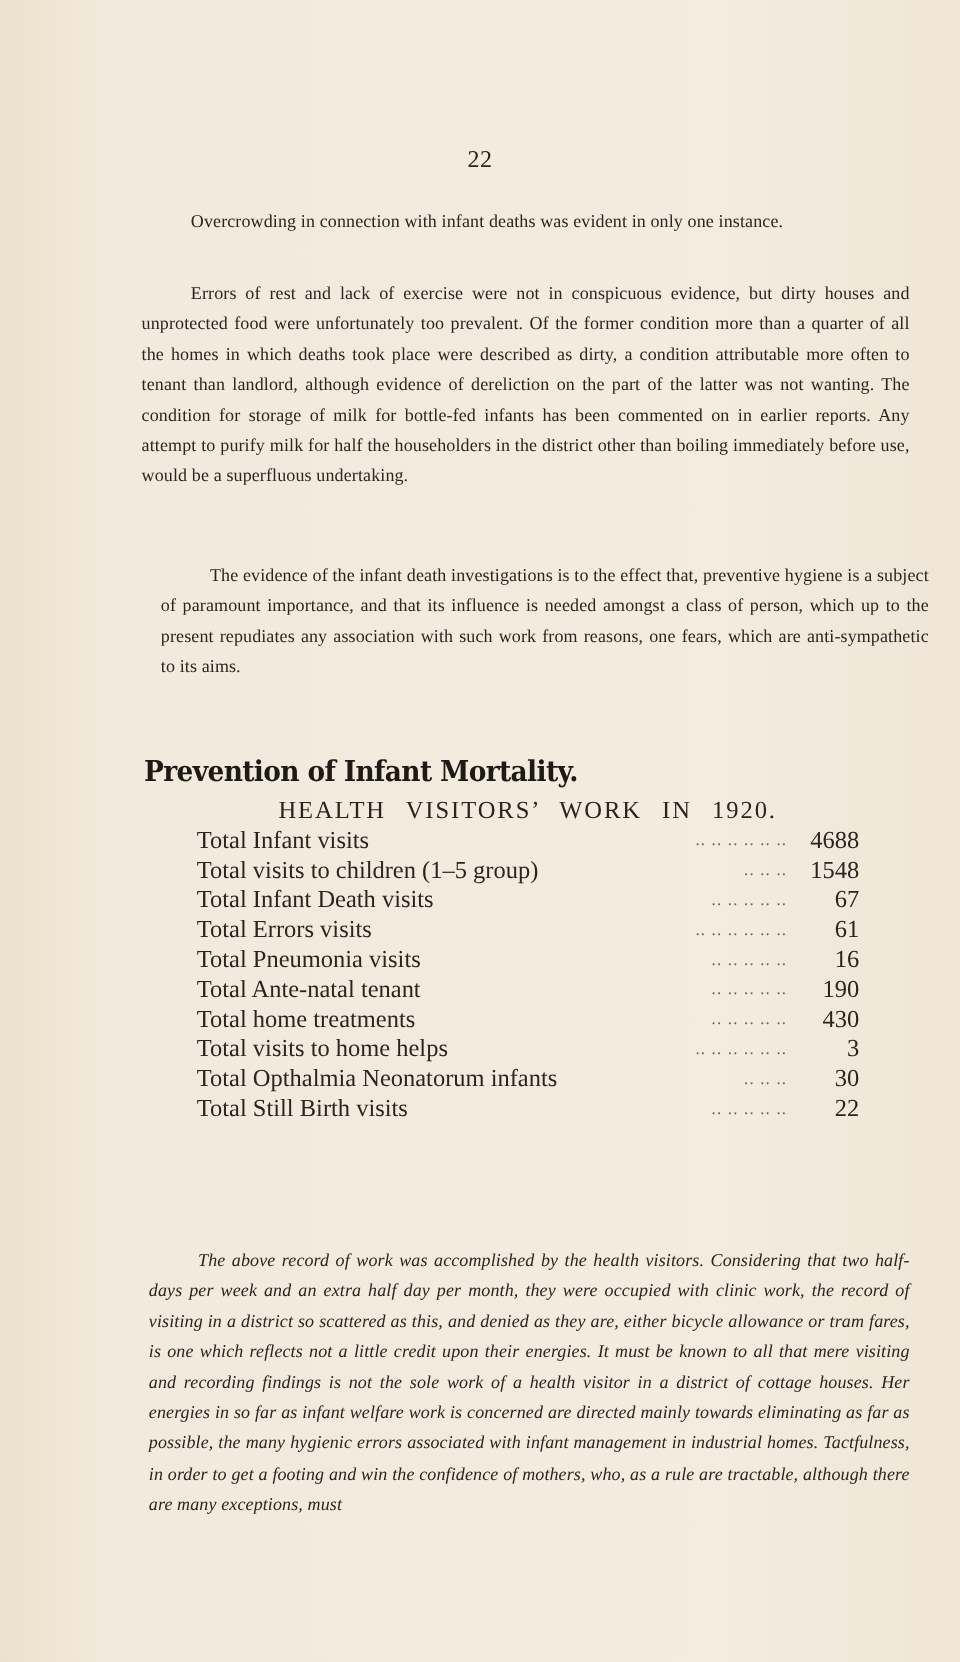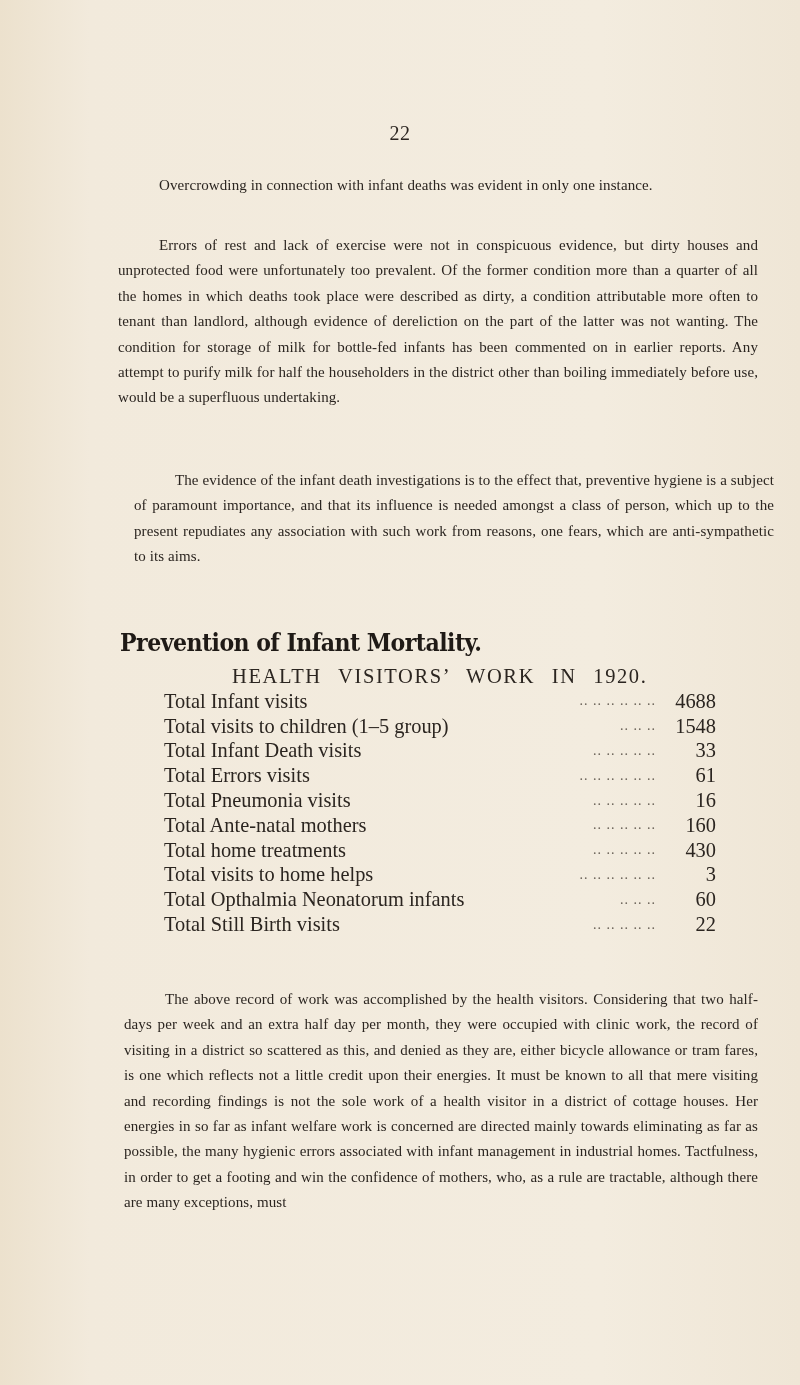--- a/index.html
+++ b/index.html
@@ -76,21 +76,21 @@
       font-size: 14px;
       letter-spacing: 1px;
       text-align: right;
       padding-right: 6px;
     }
     .stat-value {
       width: 54px;
       text-align: right;
       font-weight: 400;
     }
-    #para4 { top: 987px; left: 124px; width: 634px; }
+    #para4 { top: 1039px; left: 124px; width: 634px; font-style: italic; }
   </style>
 </head>
 <body>
 
 <div>
   <div class="page-number">22</div>
 
   <div class="text-block" id="para1">
     <p>Overcrowding in connection with infant deaths was evident in only one instance.</p>
   </div>
@@ -113,51 +113,51 @@
       <span class="stat-value">4688</span>
     </div>
     <div class="stat-row">
       <span class="stat-label">Total visits to children (1–5 group)</span>
       <span class="stat-leader">.. .. ..</span>
       <span class="stat-value">1548</span>
     </div>
     <div class="stat-row">
       <span class="stat-label">Total Infant Death visits</span>
       <span class="stat-leader">.. .. .. .. ..</span>
-      <span class="stat-value">33</span>
+      <span class="stat-value">67</span>
     </div>
     <div class="stat-row">
       <span class="stat-label">Total Errors visits</span>
       <span class="stat-leader">.. .. .. .. .. ..</span>
       <span class="stat-value">61</span>
     </div>
     <div class="stat-row">
       <span class="stat-label">Total Pneumonia visits</span>
       <span class="stat-leader">.. .. .. .. ..</span>
       <span class="stat-value">16</span>
     </div>
     <div class="stat-row">
-      <span class="stat-label">Total Ante-natal mothers</span>
+      <span class="stat-label">Total Ante-natal tenant</span>
       <span class="stat-leader">.. .. .. .. ..</span>
-      <span class="stat-value">160</span>
+      <span class="stat-value">190</span>
     </div>
     <div class="stat-row">
       <span class="stat-label">Total home treatments</span>
       <span class="stat-leader">.. .. .. .. ..</span>
       <span class="stat-value">430</span>
     </div>
     <div class="stat-row">
       <span class="stat-label">Total visits to home helps</span>
       <span class="stat-leader">.. .. .. .. .. ..</span>
       <span class="stat-value">3</span>
     </div>
     <div class="stat-row">
       <span class="stat-label">Total Opthalmia Neonatorum infants</span>
       <span class="stat-leader">.. .. ..</span>
-      <span class="stat-value">60</span>
+      <span class="stat-value">30</span>
     </div>
     <div class="stat-row">
       <span class="stat-label">Total Still Birth visits</span>
       <span class="stat-leader">.. .. .. .. ..</span>
       <span class="stat-value">22</span>
     </div>
   </div>
 
   <div class="text-block" id="para4">
     <p>The above record of work was accomplished by the health visitors. Considering that two half-days per week and an extra half day per month, they were occupied with clinic work, the record of visiting in a district so scattered as this, and denied as they are, either bicycle allow­ance or tram fares, is one which reflects not a little credit upon their energies. It must be known to all that mere visiting and recording findings is not the sole work of a health visitor in a district of cottage houses. Her energies in so far as infant welfare work is concerned are directed mainly towards eliminating as far as possible, the many hygienic errors associated with infant management in industrial homes. Tact­fulness, in order to get a footing and win the confidence of mothers, who, as a rule are tractable, although there are many exceptions, must</p>

